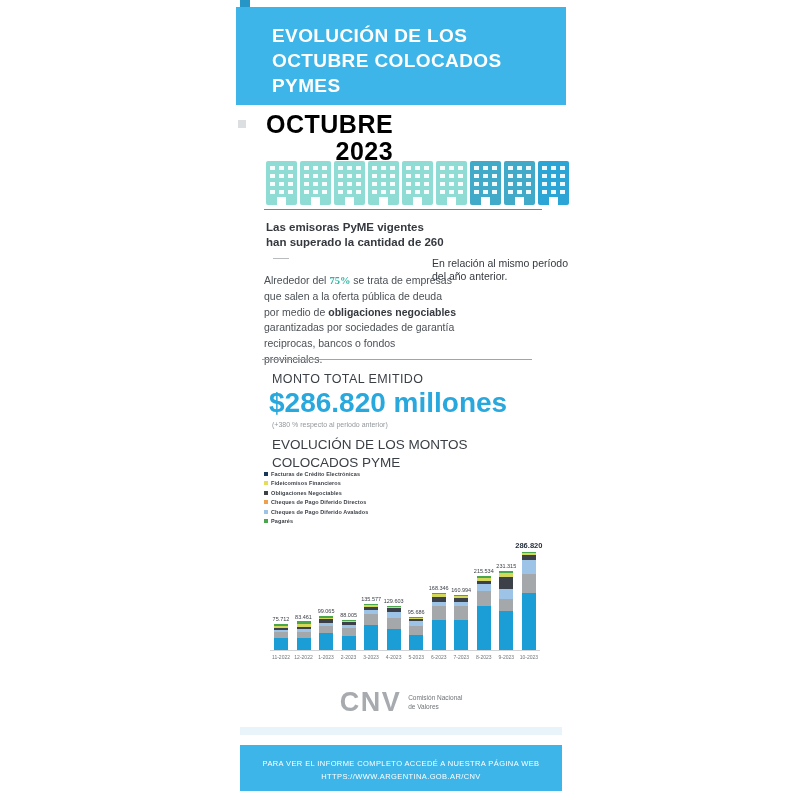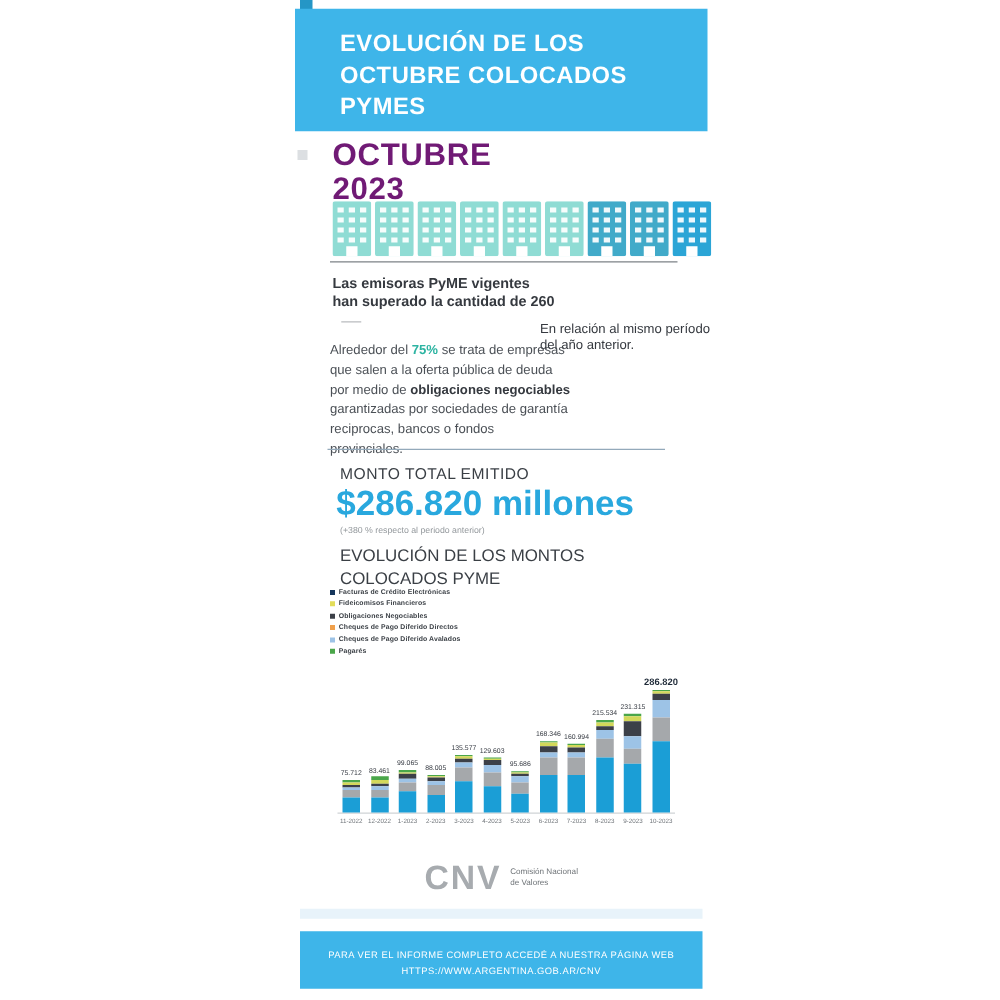--- a/index.html
+++ b/index.html
@@ -6,36 +6,36 @@
   .canvas{position:relative;width:800px;height:800px;background:#ffffff;overflow:hidden;
           font-family:"Liberation Sans",sans-serif;color:#383d44;}
   .column{position:absolute;left:236px;top:0;width:330px;height:611px;background:#ffffff;}
 
   .corner-square{position:absolute;left:4px;top:0;width:10px;height:10px;background:#2596c6;}
   .header{position:absolute;left:0;top:7px;width:330px;height:98px;background:#3eb5e9;
           box-sizing:border-box;padding:16px 18px 0 36px;}
   .header .t-line{color:#ffffff;font-size:19px;font-weight:700;letter-spacing:.4px;line-height:1.32;}
 
   .octubre{position:absolute;left:30px;top:111px;line-height:1.06;}
-  .octubre div{font-size:25px;font-weight:800;color:#701a75;letter-spacing:.5px;}
+  .octubre div{font-size:25px;font-weight:800;color:#000000;letter-spacing:.5px;text-align:right;}
   .decor-square{position:absolute;left:2px;top:120px;width:8px;height:8px;background:#dcdfe2;}
 
   .buildings{position:absolute;left:30px;top:161px;display:flex;gap:3px;}
 
   .divider1{position:absolute;left:28px;top:209px;width:278px;border-top:1.5px solid #7d8287;}
 
   .emisoras{position:absolute;left:30px;top:220px;width:178px;font-size:11.5px;font-weight:700;
             color:#35393f;line-height:1.32;}
   .dash{display:inline-block;width:16px;border-top:1px solid #b9bcbf;vertical-align:middle;margin-left:7px;}
 
   .pct-big{position:absolute;left:194px;top:212px;font-size:37px;font-weight:800;color:#1f9ad6;letter-spacing:.5px;}
   .pct-caption{position:absolute;left:196px;top:257px;width:138px;font-size:10.5px;color:#35393f;line-height:1.28;}
 
   .para{position:absolute;left:28px;top:273px;width:192px;font-size:10.5px;color:#4b5056;line-height:1.5;}
-  .para .hl{color:#2db4a2;font-weight:700;}
+  .para .hl{color:#2db4a2;font-weight:700;font-family:Liberation Serif, serif;}
   .para .b{font-weight:700;color:#35393f;}
 
   .divider2{position:absolute;left:26px;top:359px;width:270px;border-top:1px solid #93a9ba;}
 
   .monto-label{position:absolute;left:36px;top:372px;font-size:12.5px;color:#3a3f45;letter-spacing:.4px;}
   .monto-value{position:absolute;left:33px;top:387px;font-size:28px;font-weight:800;color:#29a8de;}
   .monto-caption{position:absolute;left:36px;top:421px;font-size:7px;color:#93989c;}
 
   .chart-heading{position:absolute;left:36px;top:436px;line-height:1.3;}
   .chart-heading div{font-size:13.5px;color:#3a3f45;}

